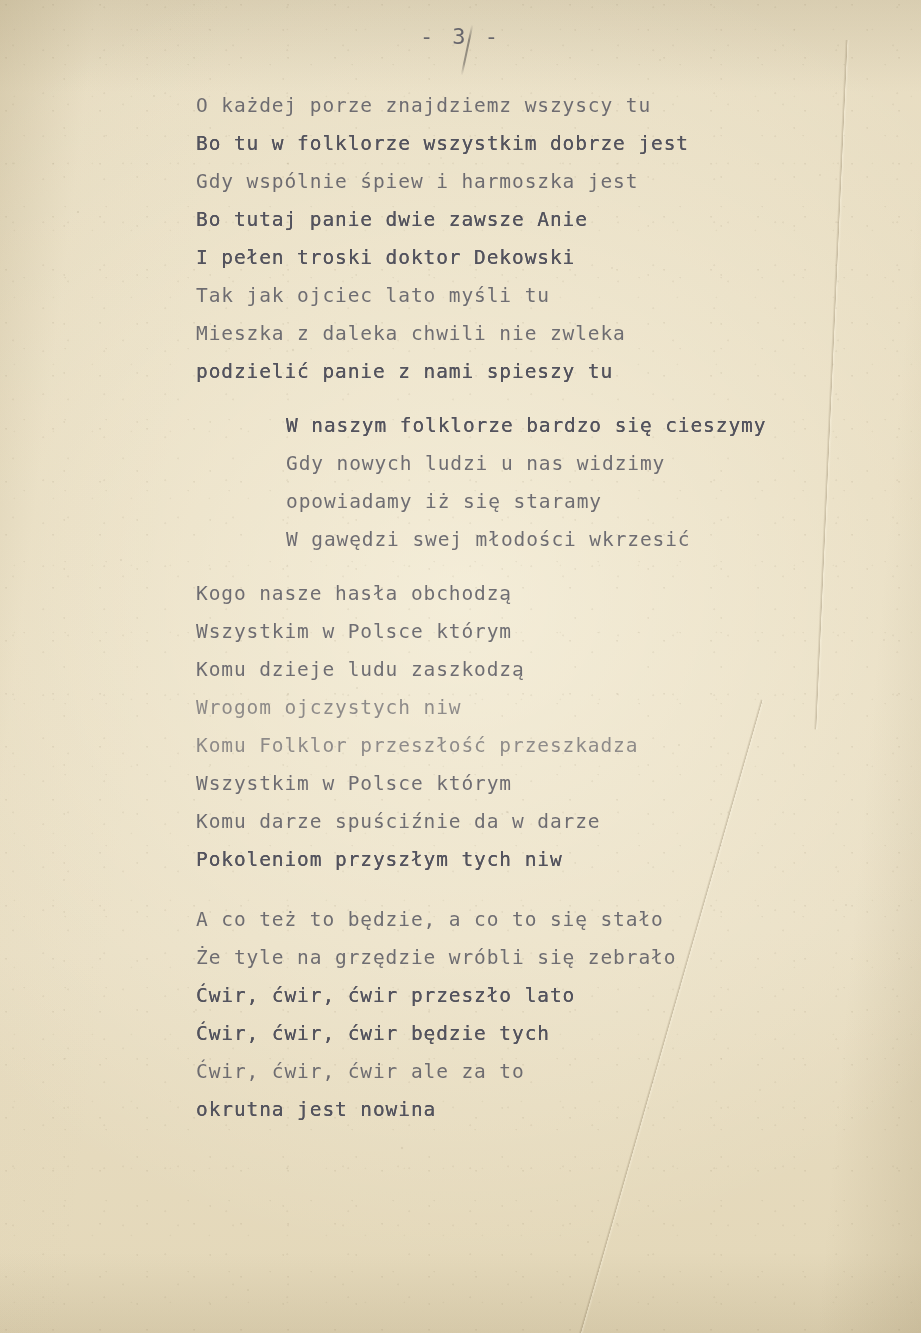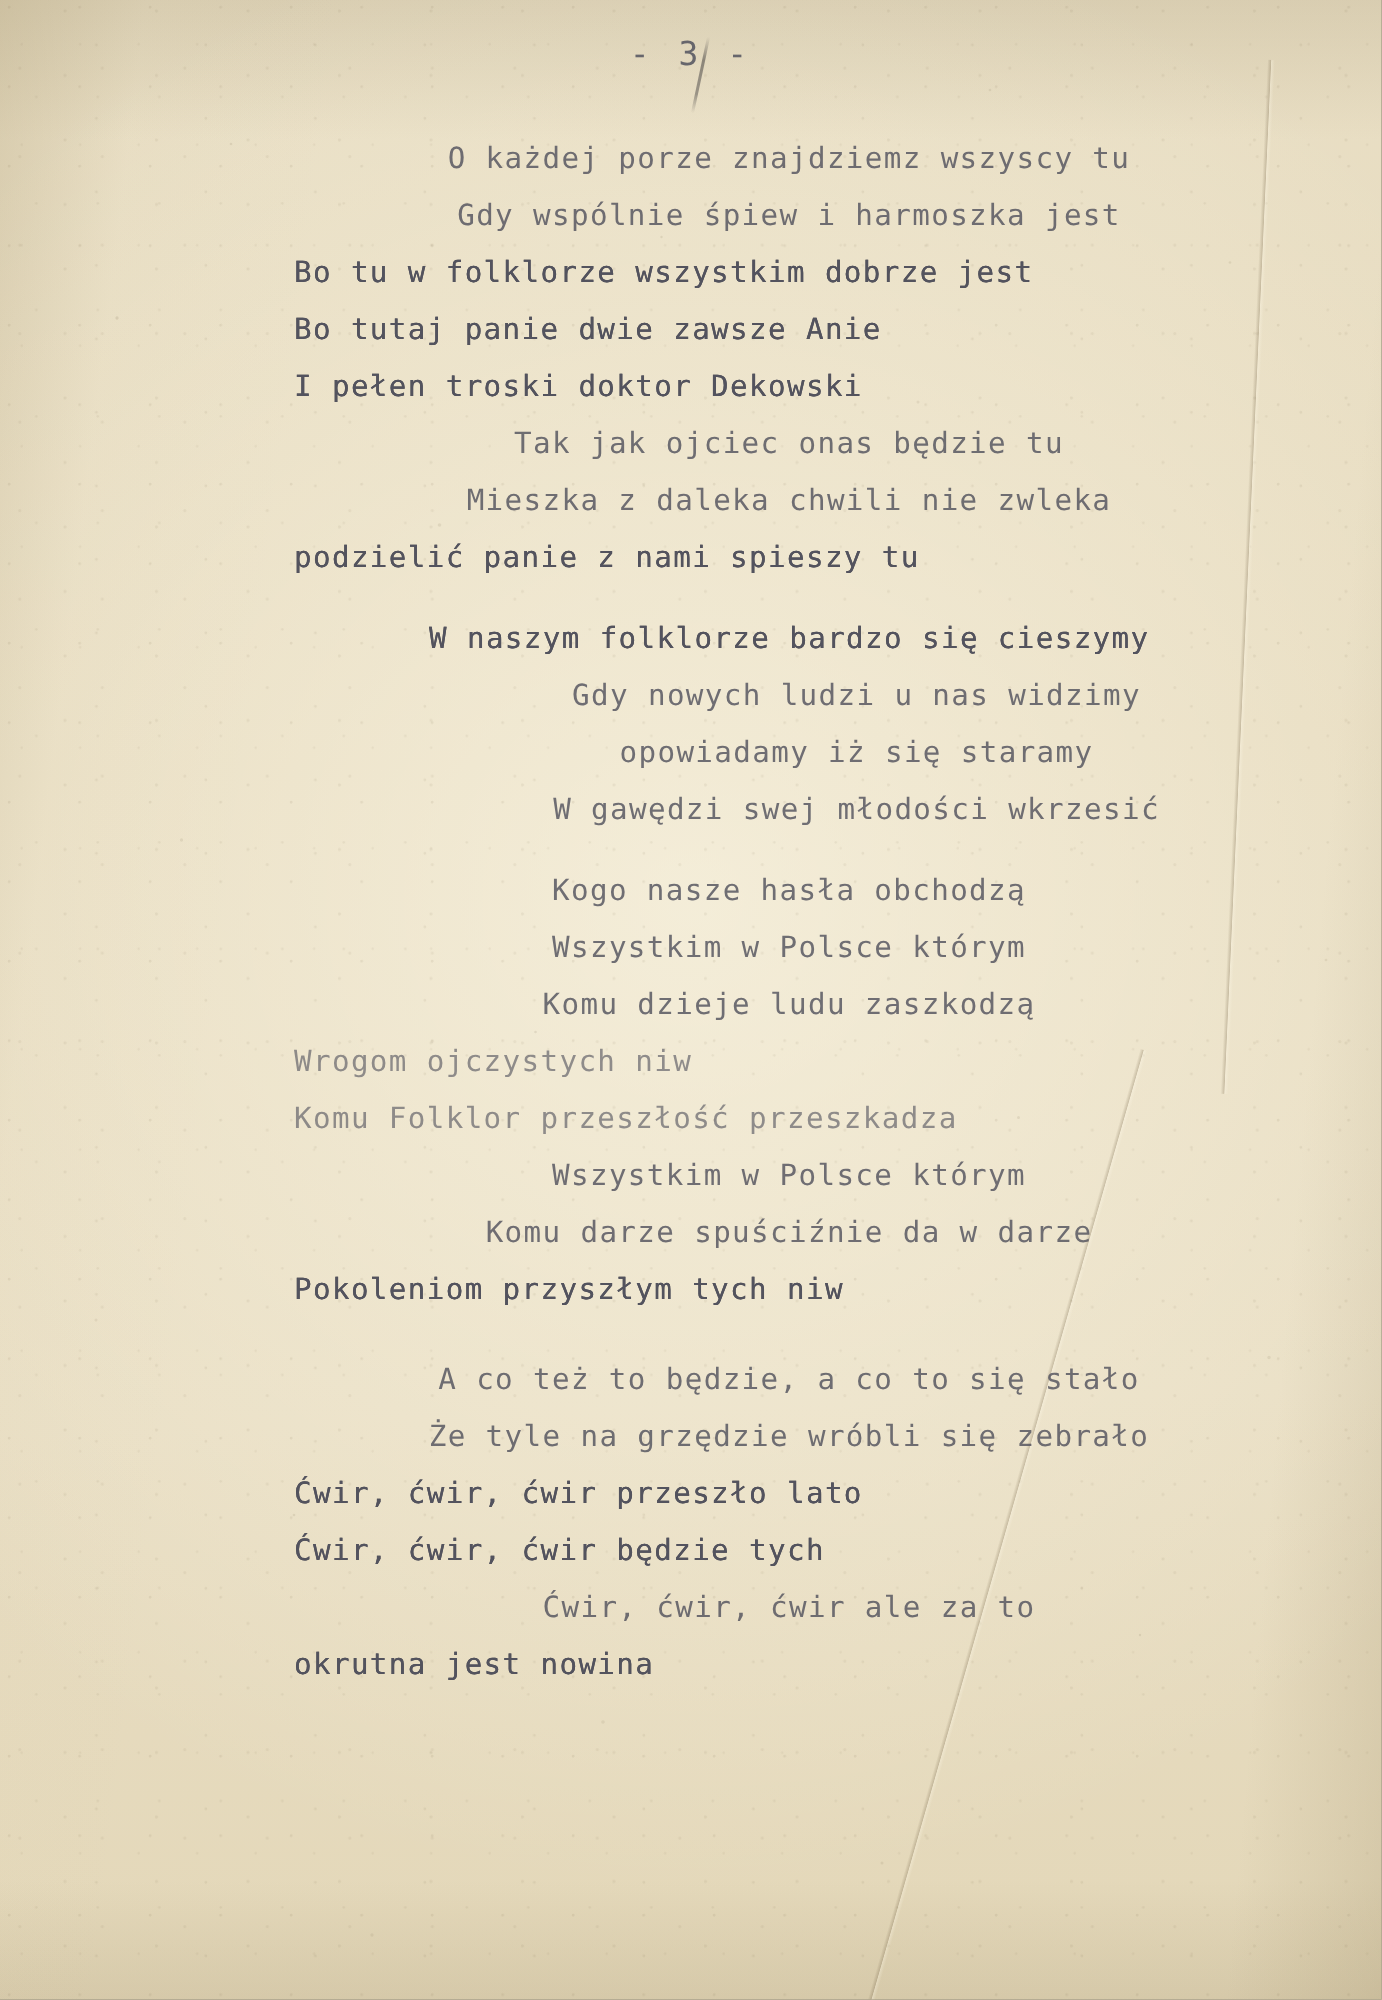--- a/index.html
+++ b/index.html
@@ -96,21 +96,21 @@
     font-size: 19.5px;
     letter-spacing: 0.9px;
     white-space: pre;
     color: #53535e;
   }
 
   .line.indent { padding-left: 90px; }
 
   
   .w-light  { opacity: 0.62; }
-  .w-mid    { opacity: 0.82; text-align: center; }
+  .w-mid    { opacity: 0.82; }
   .w-heavy  { opacity: 1; text-shadow: 0 0 0.4px rgba(60,60,72,0.9); }
 
   .spacer-sm { height: 16px; }
   .spacer-md { height: 22px; }
 
   .rule-dashes {
     height: 26px;
     font-size: 19.5px;
     line-height: 14px;
     letter-spacing: 7.5px;
@@ -154,25 +154,25 @@
   <div class="crease crease-a"></div>
   <div class="crease crease-b"></div>
 
   <div class="folio">- 3 -</div>
   <div class="pen-slash"></div>
 
   <div class="body">
 
     <div>
       <div class="line w-mid">O każdej porze znajdziemz wszyscy tu</div>
+      <div class="line w-heavy">Bo tu w folklorze wszystkim dobrze jest</div>
       <div class="line w-mid">Gdy wspólnie śpiew i harmoszka jest</div>
-      <div class="line w-heavy">Bo tu w folklorze wszystkim dobrze jest</div>
       <div class="line w-heavy">Bo tutaj panie dwie zawsze Anie</div>
       <div class="line w-heavy">I pełen troski doktor Dekowski</div>
-      <div class="line w-mid">Tak jak ojciec onas będzie tu</div>
+      <div class="line w-mid">Tak jak ojciec lato myśli tu</div>
       <div class="line w-mid">Mieszka z daleka chwili nie zwleka</div>
       <div class="line w-heavy">podzielić panie z nami spieszy tu</div>
     </div>
 
     <div class="spacer-sm"></div>
 
     <div>
       <div class="line indent w-heavy">W naszym folklorze bardzo się cieszymy</div>
       <div class="line indent w-mid">Gdy nowych ludzi u nas widzimy</div>
       <div class="line indent w-mid">opowiadamy iż się staramy</div>

